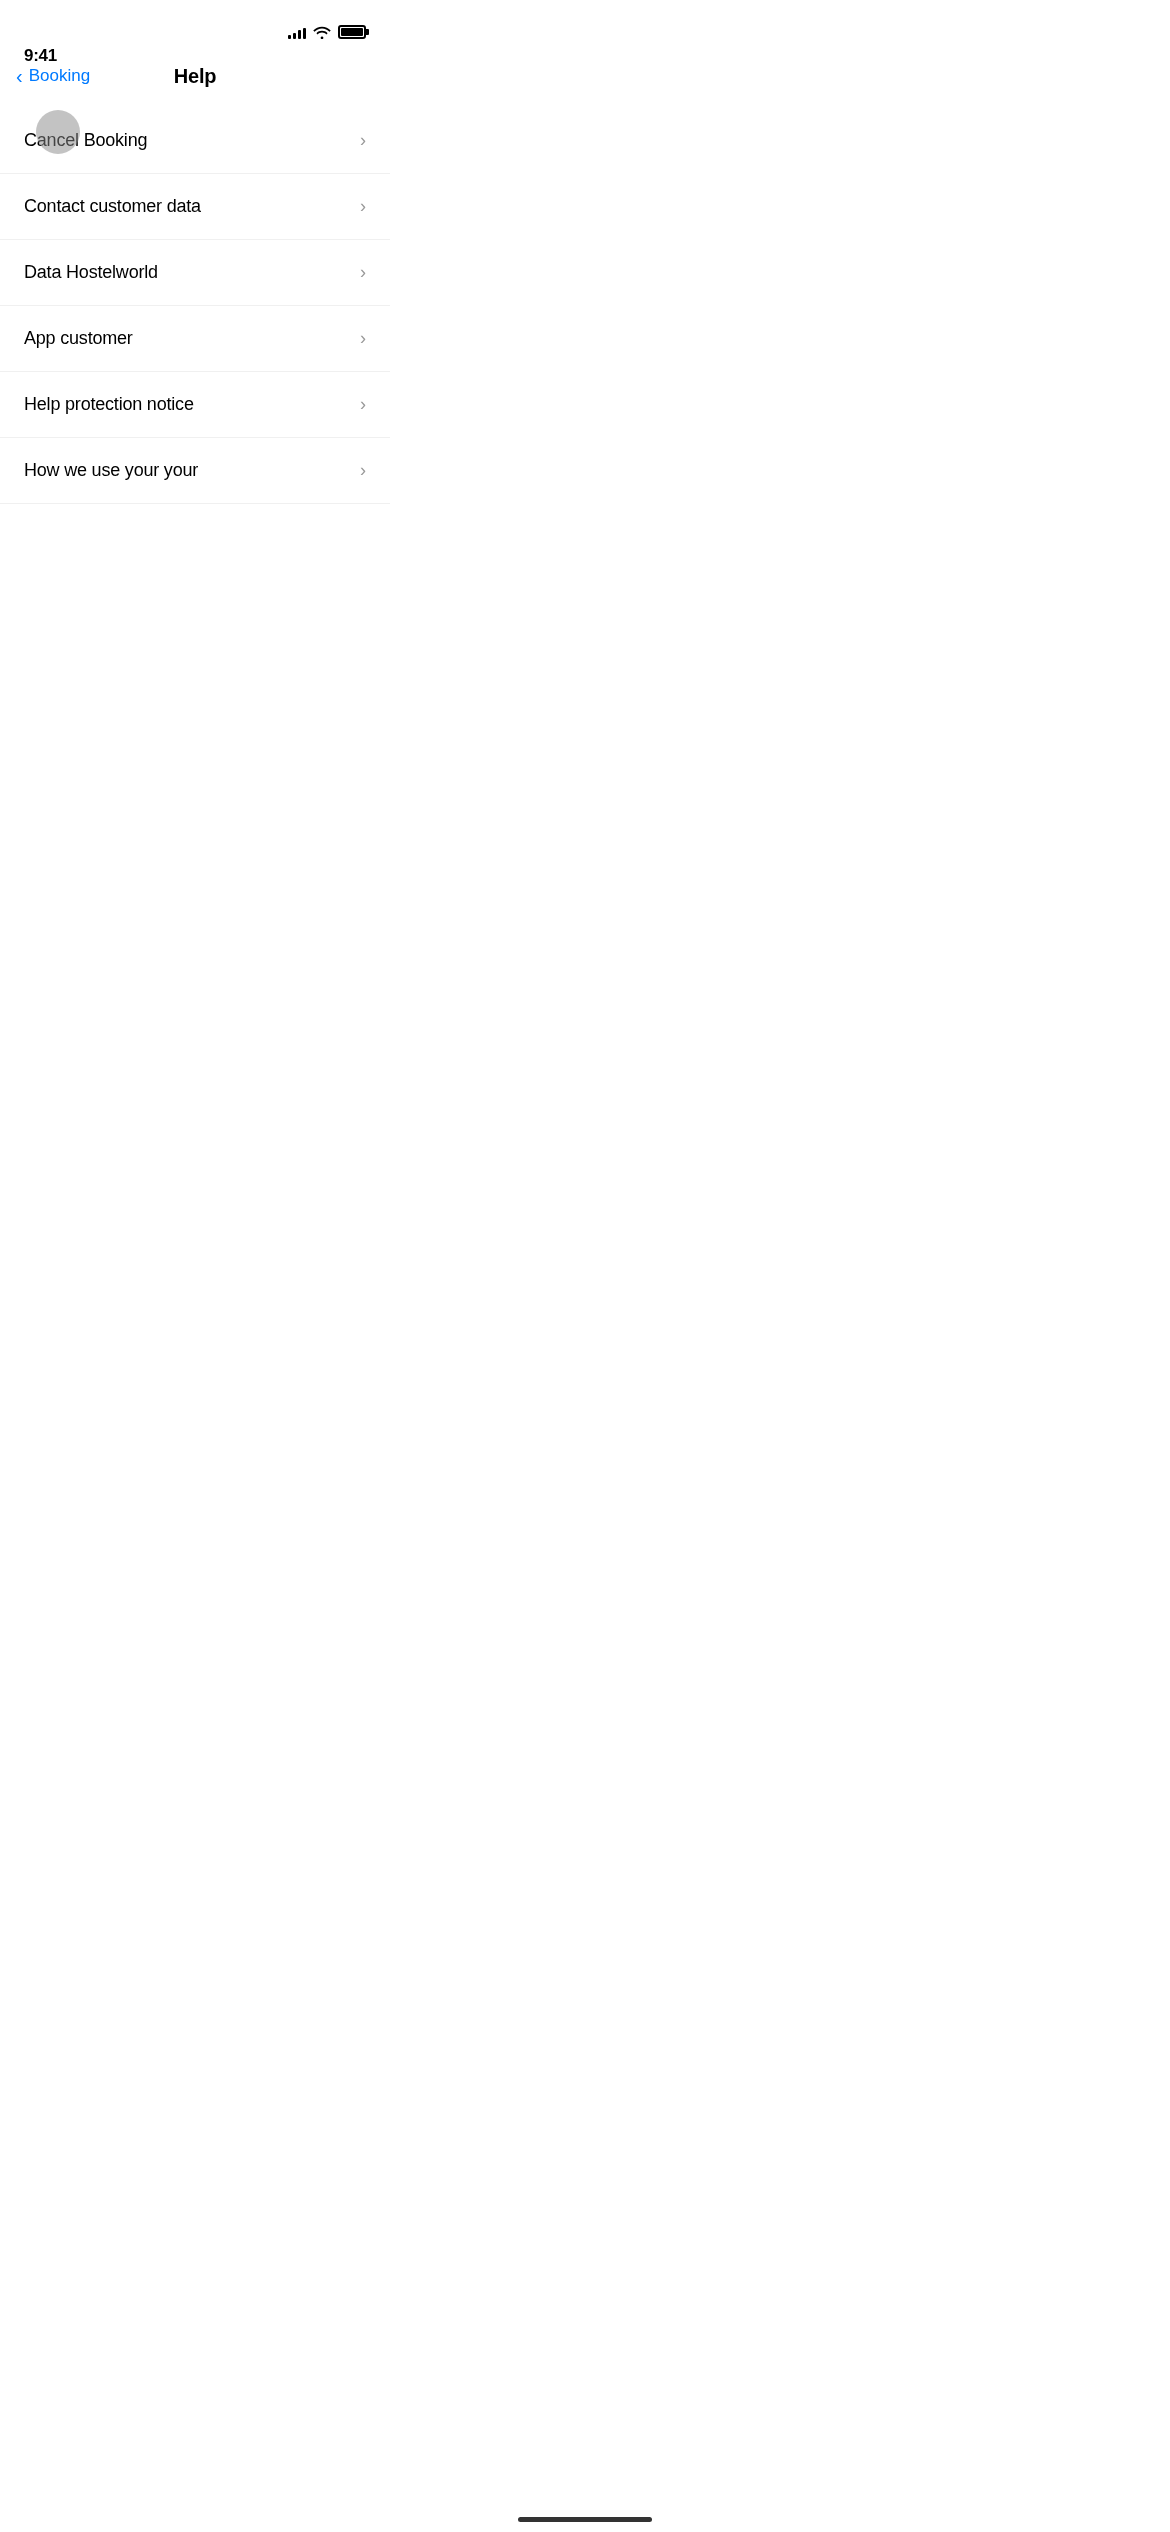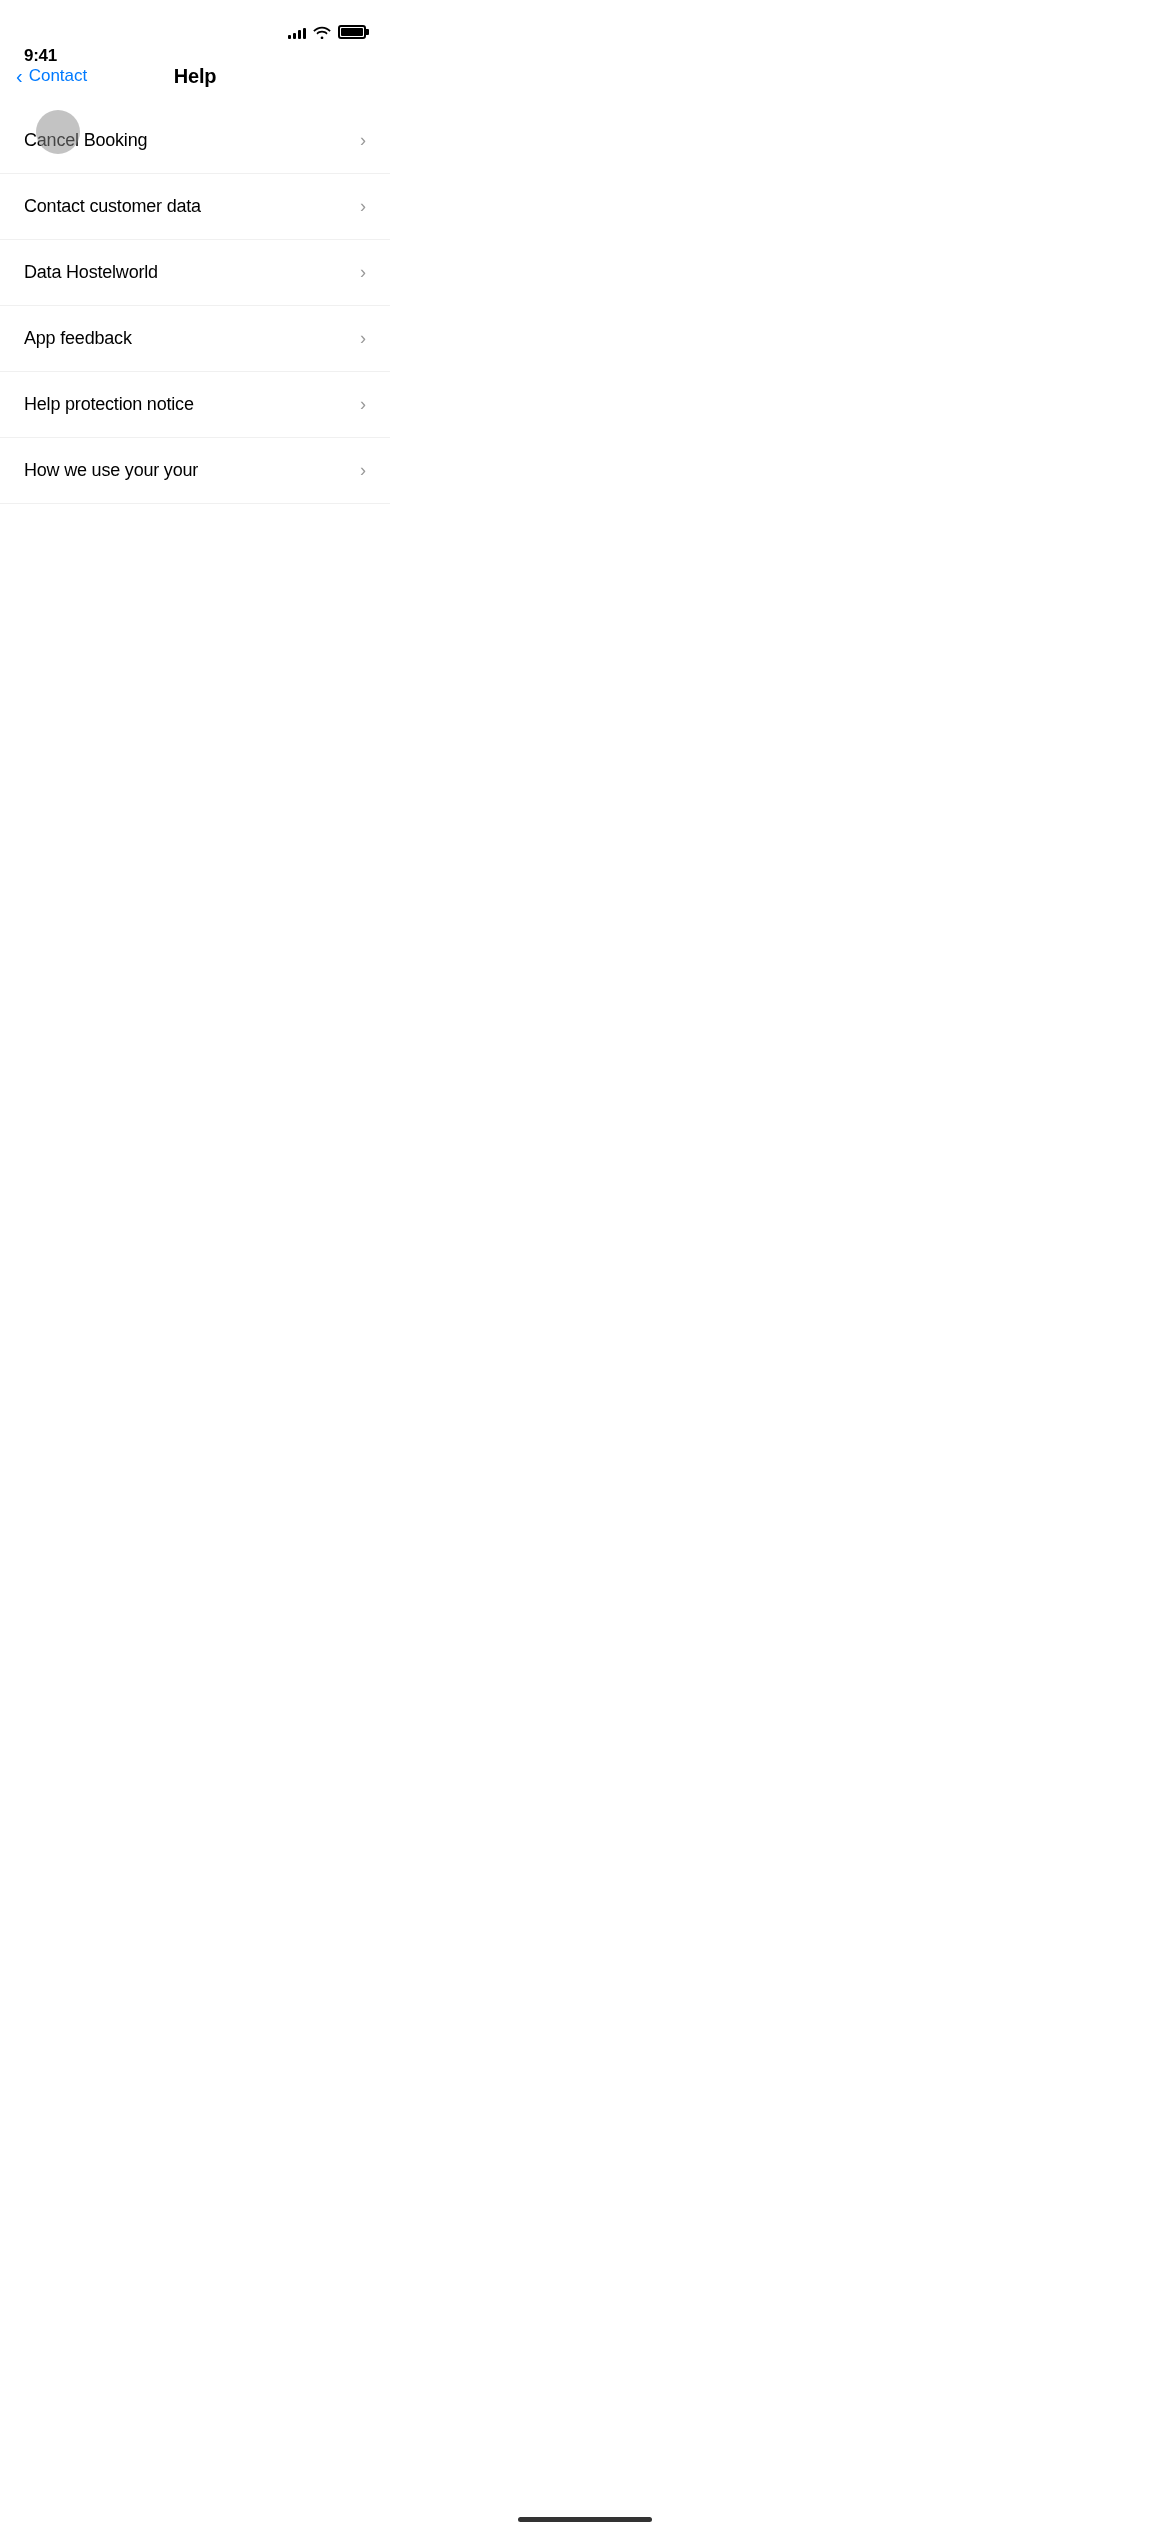--- a/index.html
+++ b/index.html
@@ -200,42 +200,42 @@
 
     <div class="battery-icon">
       <div class="battery-fill"></div>
     </div>
   </div>
 </div>
 
 <div class="nav-bar">
   <div class="back-button">
     <span class="back-chevron">‹</span>
-    <span>Contact</span>
+    <span>Booking</span>
   </div>
   <span class="nav-title">Help</span>
 </div>
 
 <div class="touch-dot"></div>
 
 <div class="menu-list">
   <div class="menu-item">
     <span class="menu-item-label">Cancel Booking</span>
     <span class="chevron-right">›</span>
   </div>
   <div class="menu-item">
     <span class="menu-item-label">Contact customer data</span>
     <span class="chevron-right">›</span>
   </div>
   <div class="menu-item">
     <span class="menu-item-label">Data Hostelworld</span>
     <span class="chevron-right">›</span>
   </div>
   <div class="menu-item">
-    <span class="menu-item-label">App feedback</span>
+    <span class="menu-item-label">App customer</span>
     <span class="chevron-right">›</span>
   </div>
   <div class="menu-item">
     <span class="menu-item-label">Help protection notice</span>
     <span class="chevron-right">›</span>
   </div>
   <div class="menu-item">
     <span class="menu-item-label">How we use your your</span>
     <span class="chevron-right">›</span>
   </div>

